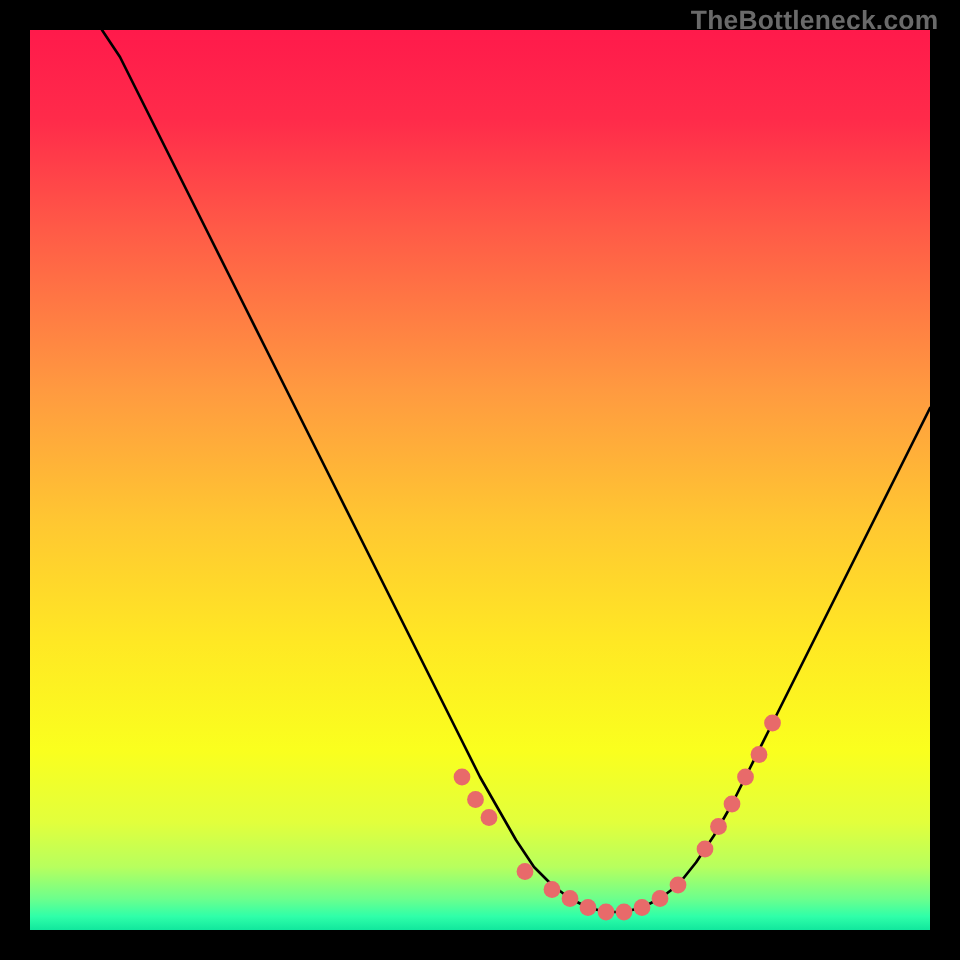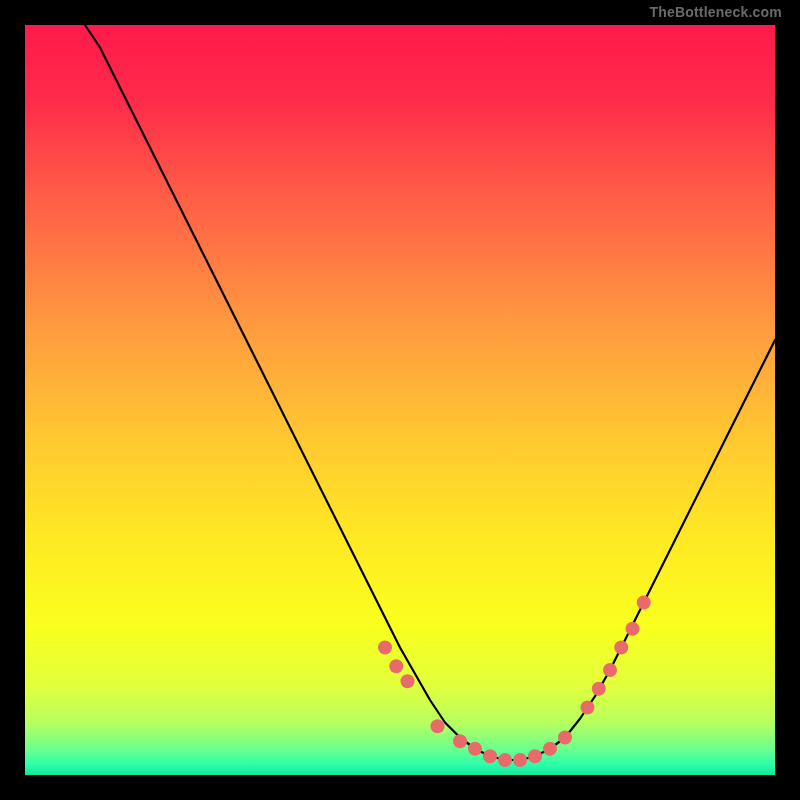--- a/index.html
+++ b/index.html
@@ -35,21 +35,21 @@
     left: 0;
     top: 0;
     width: 100%;
     height: 100%;
   }
   #watermark {
     position: absolute;
     top: 4px;
     right: 18px;
     font-family: Arial, Helvetica, sans-serif;
-    font-size: 14px;
+    font-size: 22px;
     font-weight: bold;
     color: #6a6a6a;
     letter-spacing: 0.2px;
     user-select: none;
   }
 </style>
 </head>
 <body>
 
 <div id="stage">

